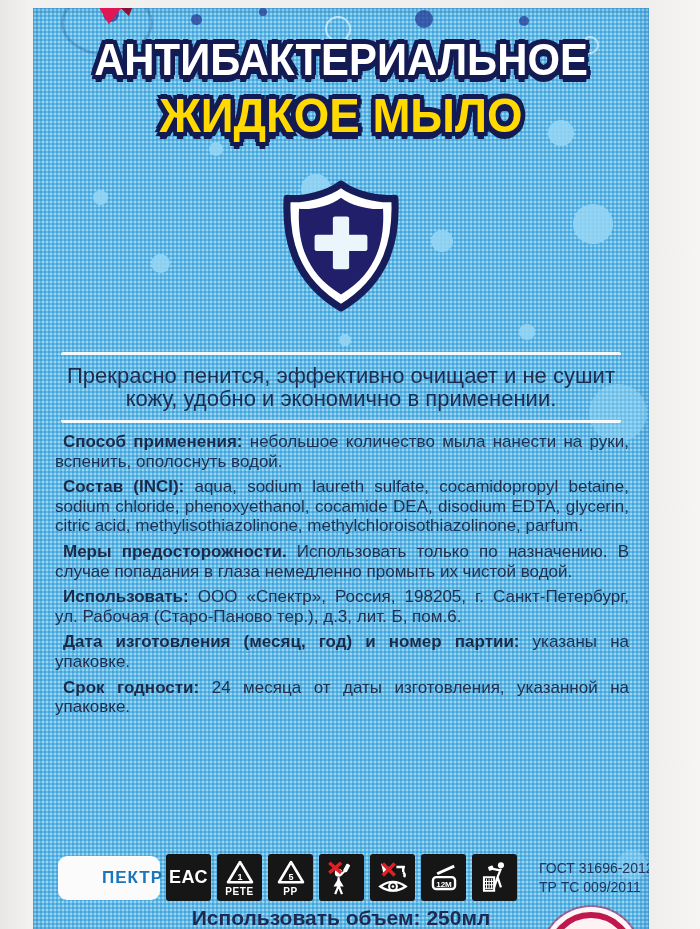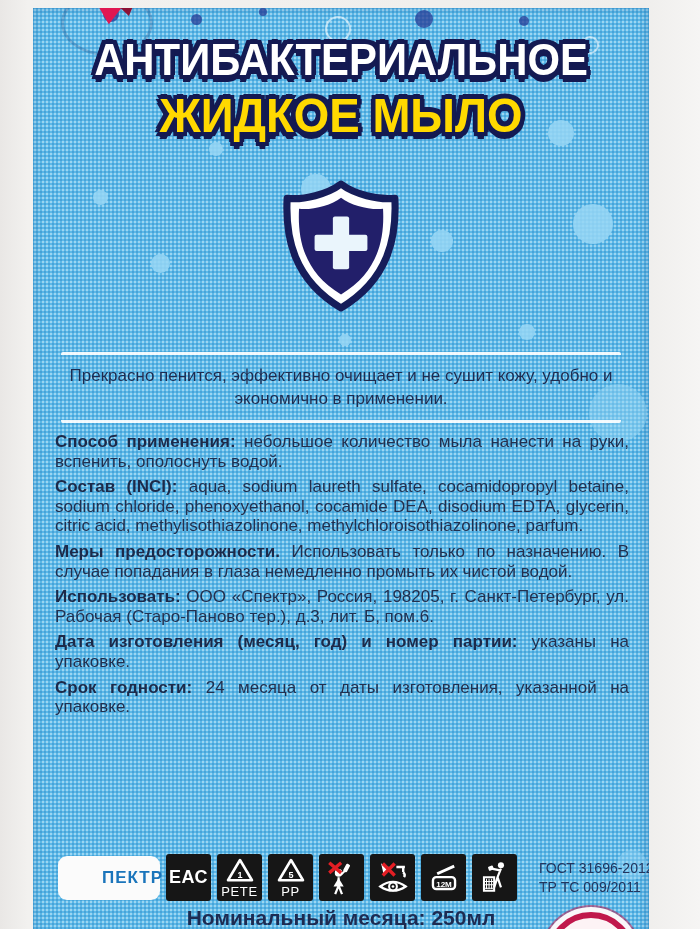--- a/index.html
+++ b/index.html
@@ -45,45 +45,45 @@
   }
   
   .shield { position:absolute; top:168px; left:50%; transform:translateX(-50%); }
   
   .tagline {
     position:absolute; top:344px; left:28px; width:560px;
     border-top:3px solid rgba(255,255,255,.9);
     border-bottom:3px solid rgba(255,255,255,.9);
     border-radius:2px;
     padding:9px 0 10px 0;
-    text-align:center; color:#1e2c50; font-size:17px; line-height:23px; font-weight:normal;
+    text-align:center; color:#1e2c50; font-size:22px; line-height:23px; font-weight:normal;
   }
   
   .secs { position:absolute; top:424px; left:22px; width:574px; color:#22304f; }
   .sec { font-size:17px; line-height:19.6px; text-align:justify; margin-bottom:6px; }
-  .sec b { color:#1c2a4a; }
+  .sec b { color:#1c2a4a;margin-left:8px; }
   
   .icons { position:absolute; top:846px; left:25px; display:flex; align-items:center; gap:6px; }
   .brand {
     width:102px; height:44px; background:#fbfbfb; border-radius:9px;
     display:flex; align-items:center; justify-content:center; gap:3px; flex:0 0 auto;padding-left:44px;
   }
   .brand .cmark {
     width:28px; height:28px; border-radius:50%;
     background:
       radial-gradient(circle at 50% 50%, #ffffff 0 36%, transparent 37%),
       conic-gradient(#e8262d,#f6a21c,#ffe000,#39b54a,#1b75bb,#92278f,#e8262d);
   }
   .brand .btxt { color:#1b75bb; font-weight:bold; font-size:17px; letter-spacing:1px; }
   .tile {
     width:45px; height:47px; background:#161616; border-radius:3px; color:#fff;
     display:flex; flex-direction:column; align-items:center; justify-content:center; flex:0 0 auto;
   }
   .eac { font-weight:bold; font-size:18px; letter-spacing:.5px; }
-  .cap { font-size:13px; font-weight:normal; letter-spacing:.6px; margin-top:0px; }
+  .cap { font-size:10px; font-weight:bold; letter-spacing:.6px; margin-top:0px; }
   .stds { margin-left:16px; color:#23365f; font-size:14px; line-height:18.5px; white-space:nowrap; }
   
   .volume {
     position:absolute; top:898px; left:0; width:100%; text-align:center;
     color:#1d2b52; font-weight:bold; font-size:21px;
   }
   
   .badge {
     position:absolute; left:514px; top:904px; width:88px; height:88px; border-radius:50%;
     background:#fdf3f5; border:6px solid #c0184c;
@@ -211,16 +211,16 @@
         <path d="M7 20 h12 v16 h-12 Z" fill="none" stroke="#fff" stroke-width="2.4"></path>
         <path d="M10 22 v12 M13 22 v12 M16 22 v12 M8 25 h10 M8 29 h10 M8 33 h10" stroke="#fff" stroke-width="1.2"></path>
       </svg>
     </div>
     <div class="stds">
       <div>ГОСТ 31696-2012</div>
       <div>ТР ТС 009/2011</div>
     </div>
   </div>
 
-  <div class="volume">Номинальный месяца: 250мл</div>
+  <div class="volume">Использовать объем: 250мл</div>
 
   <div class="badge"></div>
 </div>
 
 </body></html>

